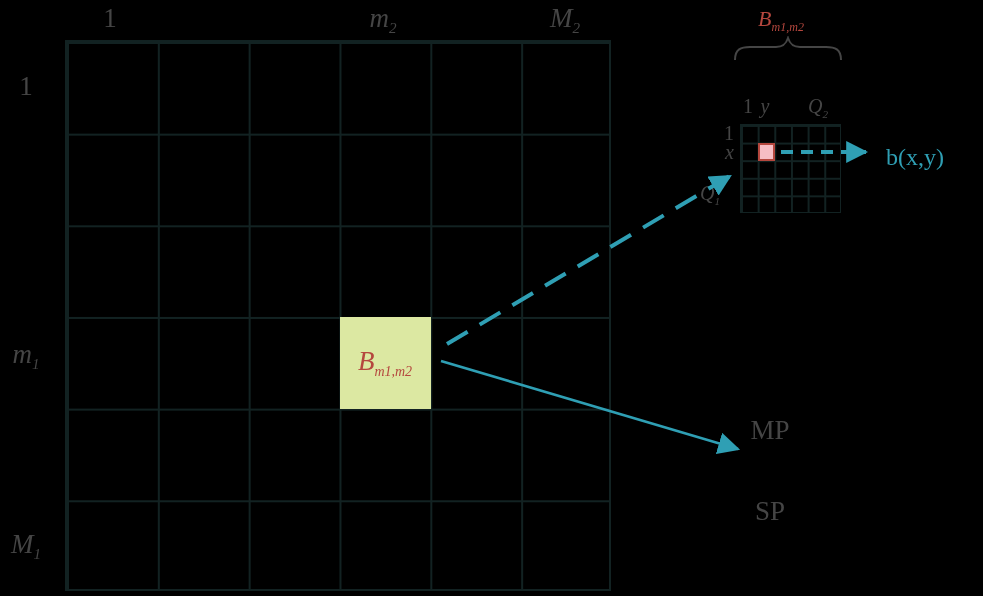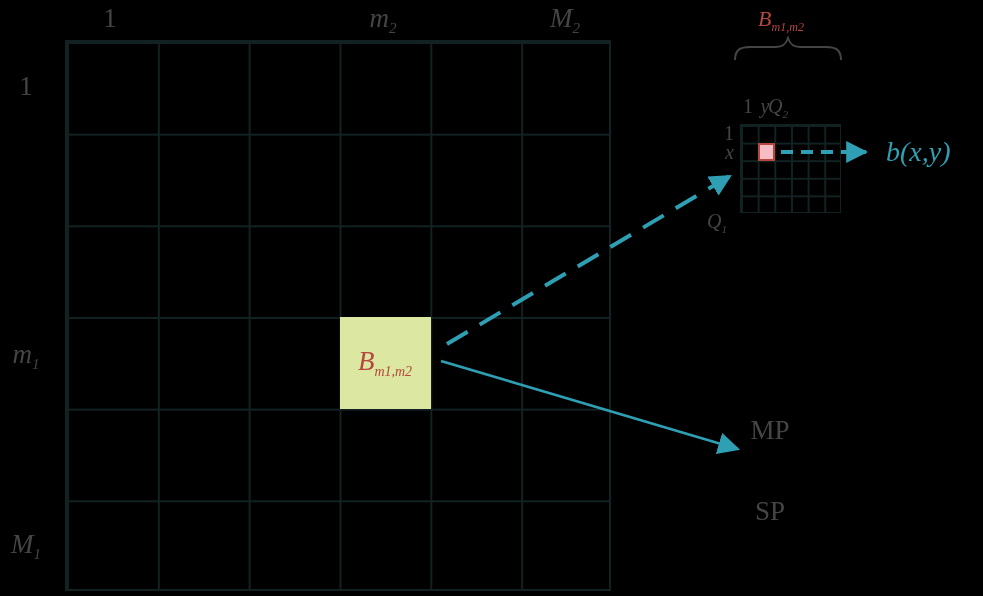--- a/index.html
+++ b/index.html
@@ -65,22 +65,22 @@
     position: absolute; left: 735px; top: 6px; width: 92px; text-align: center;
     font-size: 22px; color: var(--accent-red); font-style: italic; line-height: 26px;
   }
   .small-title sub { font-size: 12px; }
   .small-col-label, .small-row-label {
     position: absolute; font-size: 20px; line-height: 24px; color: var(--label-text);
   }
 
   
   .entry-label {
-    position: absolute; left: 886px; top: 136px;
-    font-size: 28px; color: var(--accent-teal); font-style: italic;
+    position: absolute; left: 886px; top: 144px;
+    font-size: 24px; color: var(--accent-teal); 
   }
   .legend-item {
     position: absolute; left: 728px; width: 84px; text-align: center;
     font-size: 27px; line-height: 30px; color: var(--label-text); font-style: normal;
   }
   .arrow-layer { position: absolute; left: 0; top: 0; pointer-events: none; }
   .brace-svg { position: absolute; left: 732px; top: 36px; }
 </style>
 </head>
 <body>
@@ -106,25 +106,25 @@
   <svg class="brace-svg" width="112" height="26" viewBox="0 0 112 26">
     <path d="M 3,24 C 3,13 9,11 18,11 L 44,11 C 51,11 54,8 56,2 C 58,8 61,11 68,11 L 94,11 C 103,11 109,13 109,24" fill="none" style="stroke: var(--label-text); stroke-width: 2;"></path>
   </svg>
 
   <div class="small-grid">
     <div class="marked-cell"></div>
   </div>
 
   <div class="small-col-label" style="left:736px; top:94px; width:24px; text-align:center;"><span class="upright">1</span><sub></sub></div>
   <div class="small-col-label" style="left:753px; top:94px; width:24px; text-align:center;"><span class="math">y</span><sub></sub></div>
-  <div class="small-col-label" style="left:760px; top:94px; width:36px; text-align:center;"><span class="math">Q</span><sub>2</sub></div>
+  <div class="small-col-label" style="left:800px; top:94px; width:36px; text-align:center;"><span class="math">Q</span><sub>2</sub></div>
 
   <div class="small-row-label" style="left:702px; top:121px; width:32px; text-align:right;"><span class="upright">1</span><sub></sub></div>
   <div class="small-row-label" style="left:702px; top:140px; width:32px; text-align:right;"><span class="math">x</span><sub></sub></div>
-  <div class="small-row-label" style="left:700px; top:209px; width:34px; text-align:center;"><span class="math">Q</span><sub>1</sub></div>
+  <div class="small-row-label" style="left:700px; top:181px; width:34px; text-align:left;"><span class="math">Q</span><sub>1</sub></div>
 
   <div class="entry-label">b(x,y)</div>
 
   <div class="legend-item" style="top:415px;">MP</div>
   <div class="legend-item" style="top:496px;">SP</div>
 
   <svg class="arrow-layer" width="983" height="596" viewBox="0 0 983 596">
     <defs>
       <marker id="arrowhead" viewBox="0 0 10 10" refX="9" refY="5" markerWidth="22" markerHeight="22" markerUnits="userSpaceOnUse" orient="auto">
         <path d="M0,0 L10,5 L0,10 Z" style="fill: var(--accent-teal);"></path>

